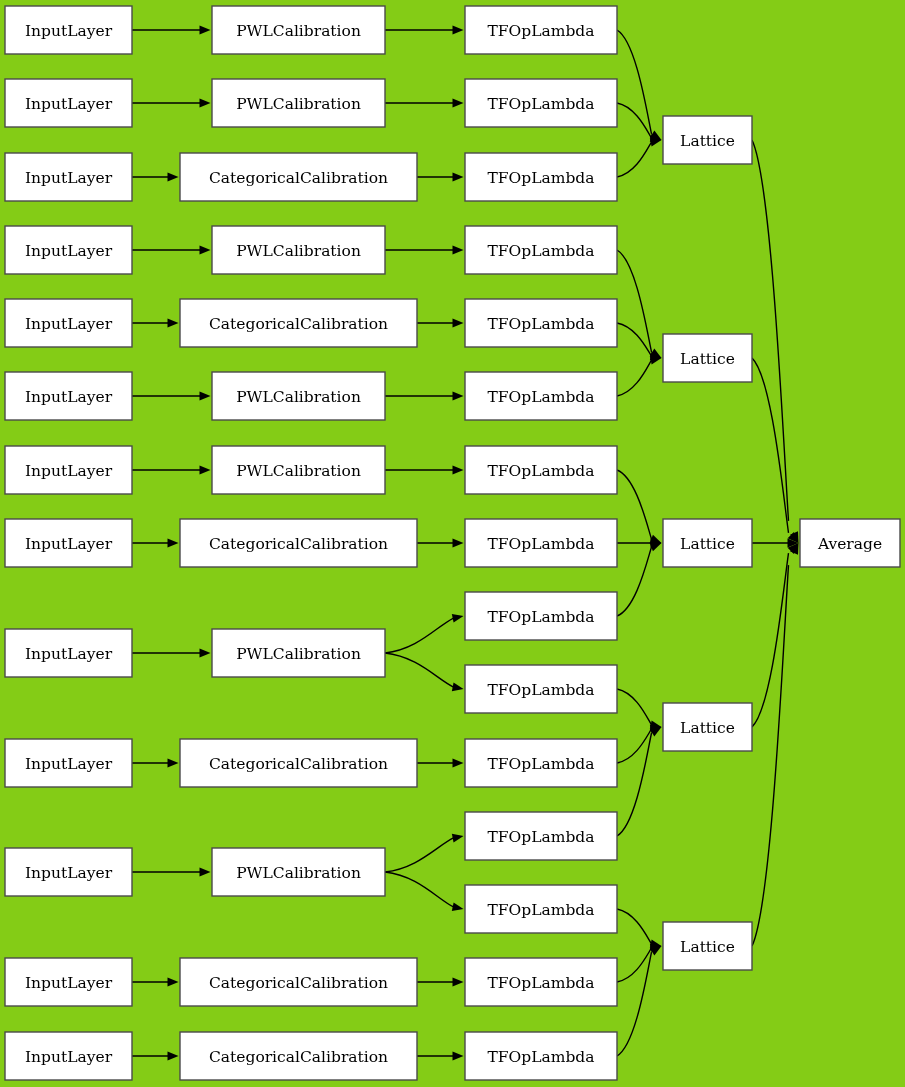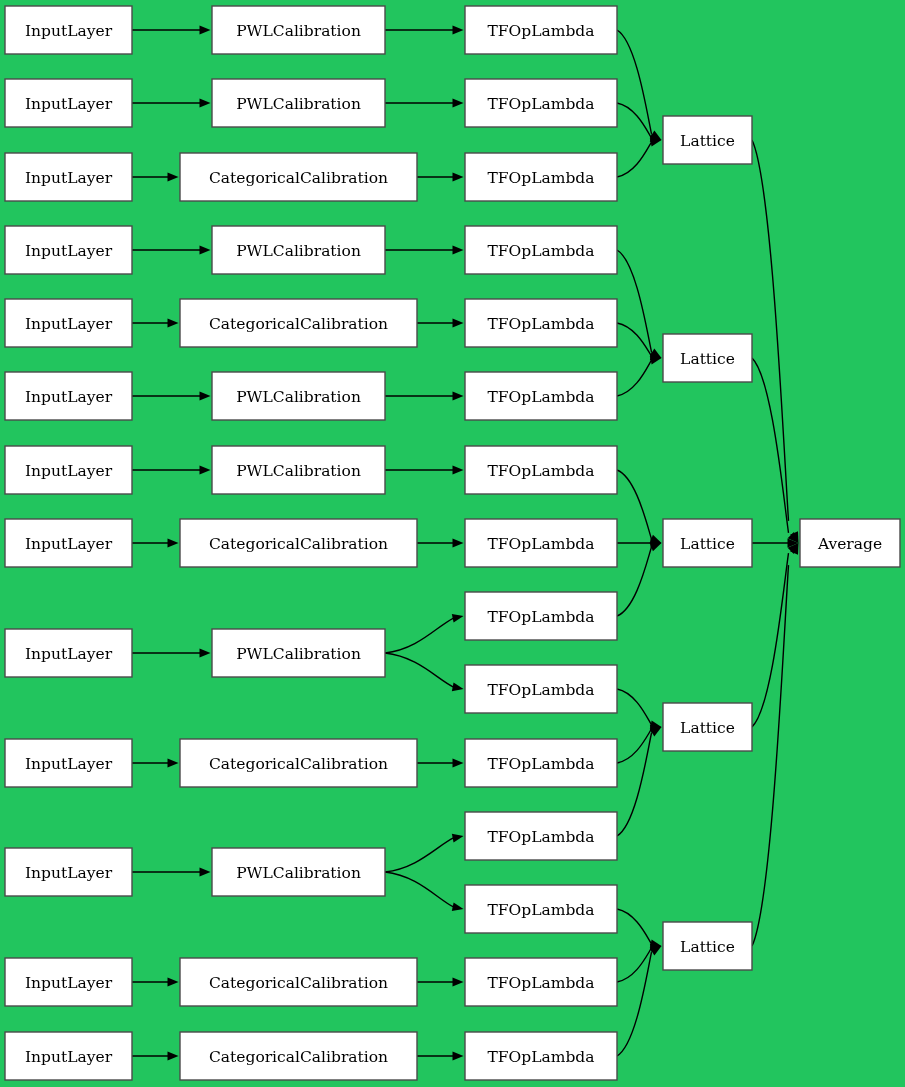--- a/index.html
+++ b/index.html
@@ -1,16 +1,16 @@
 <!DOCTYPE html>
 <html><head>
 <meta charset="utf-8">
 <style>
   html,body{margin:0;padding:0;background:#ffffff;}
-  #stage{position:relative;width:905px;height:1087px;background:#22c55e;overflow:hidden;}
+  #stage{position:relative;width:905px;height:1087px;background:#84cc16;overflow:hidden;}
   svg{display:block;width:905px;height:1087px;}
   .node-box{fill:#ffffff;stroke:#4a4a4a;stroke-width:1.4;}
   .node-label{font-family:"DejaVu Serif","Liberation Serif",serif;font-size:15.5px;fill:#000000;
     text-anchor:middle;dominant-baseline:central;}
   .edge{fill:none;stroke:#000000;stroke-width:1.4;}
   .arrowhead{fill:#000000;stroke:none;}
 </style>
 </head>
 <body>
 

